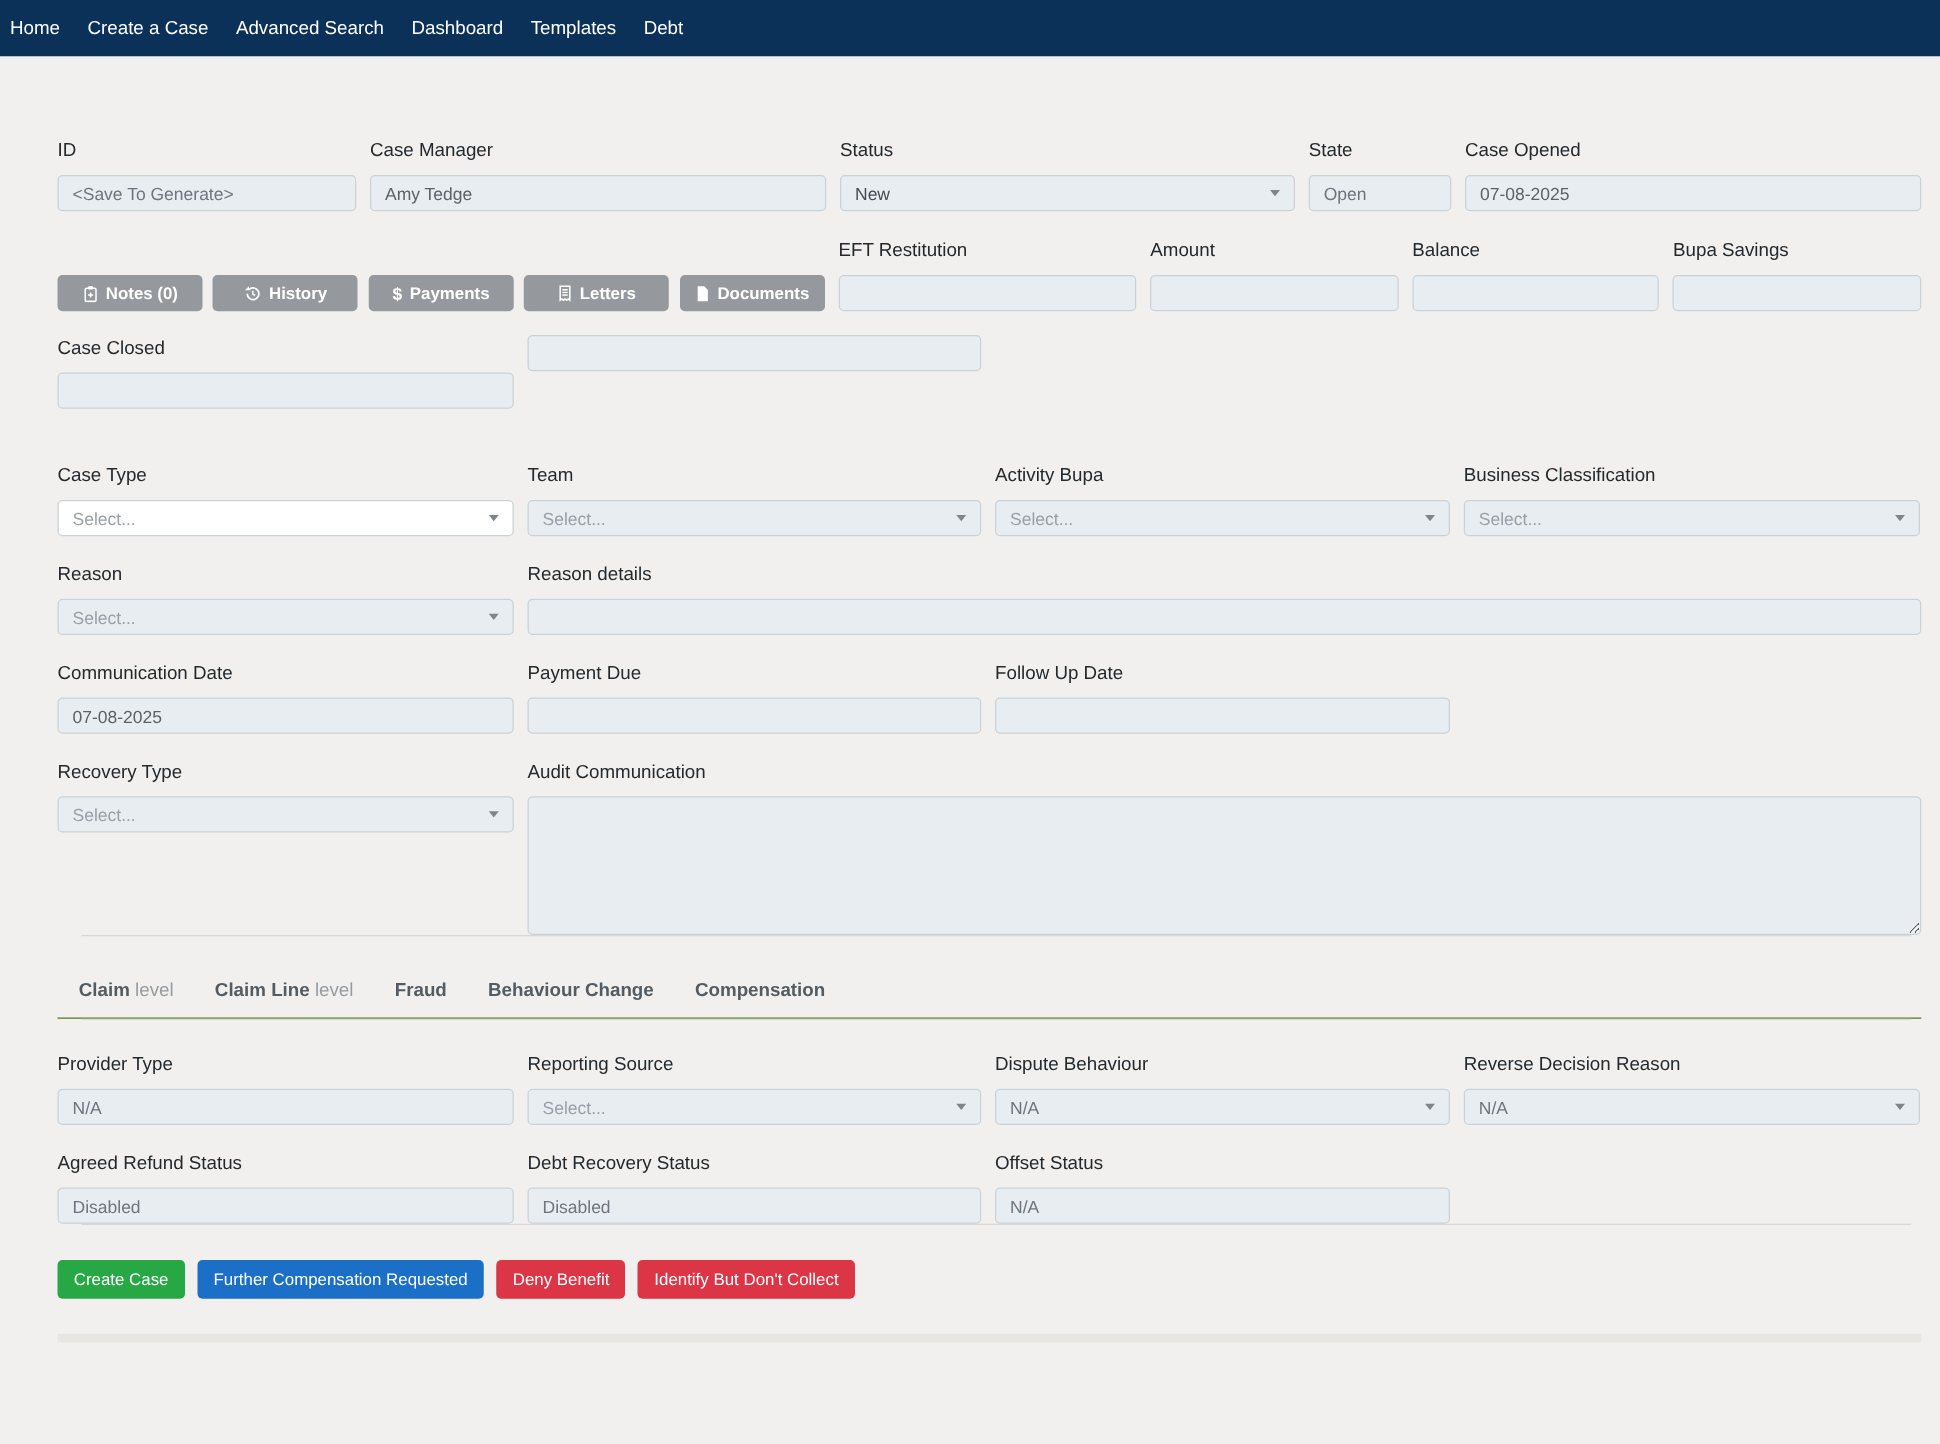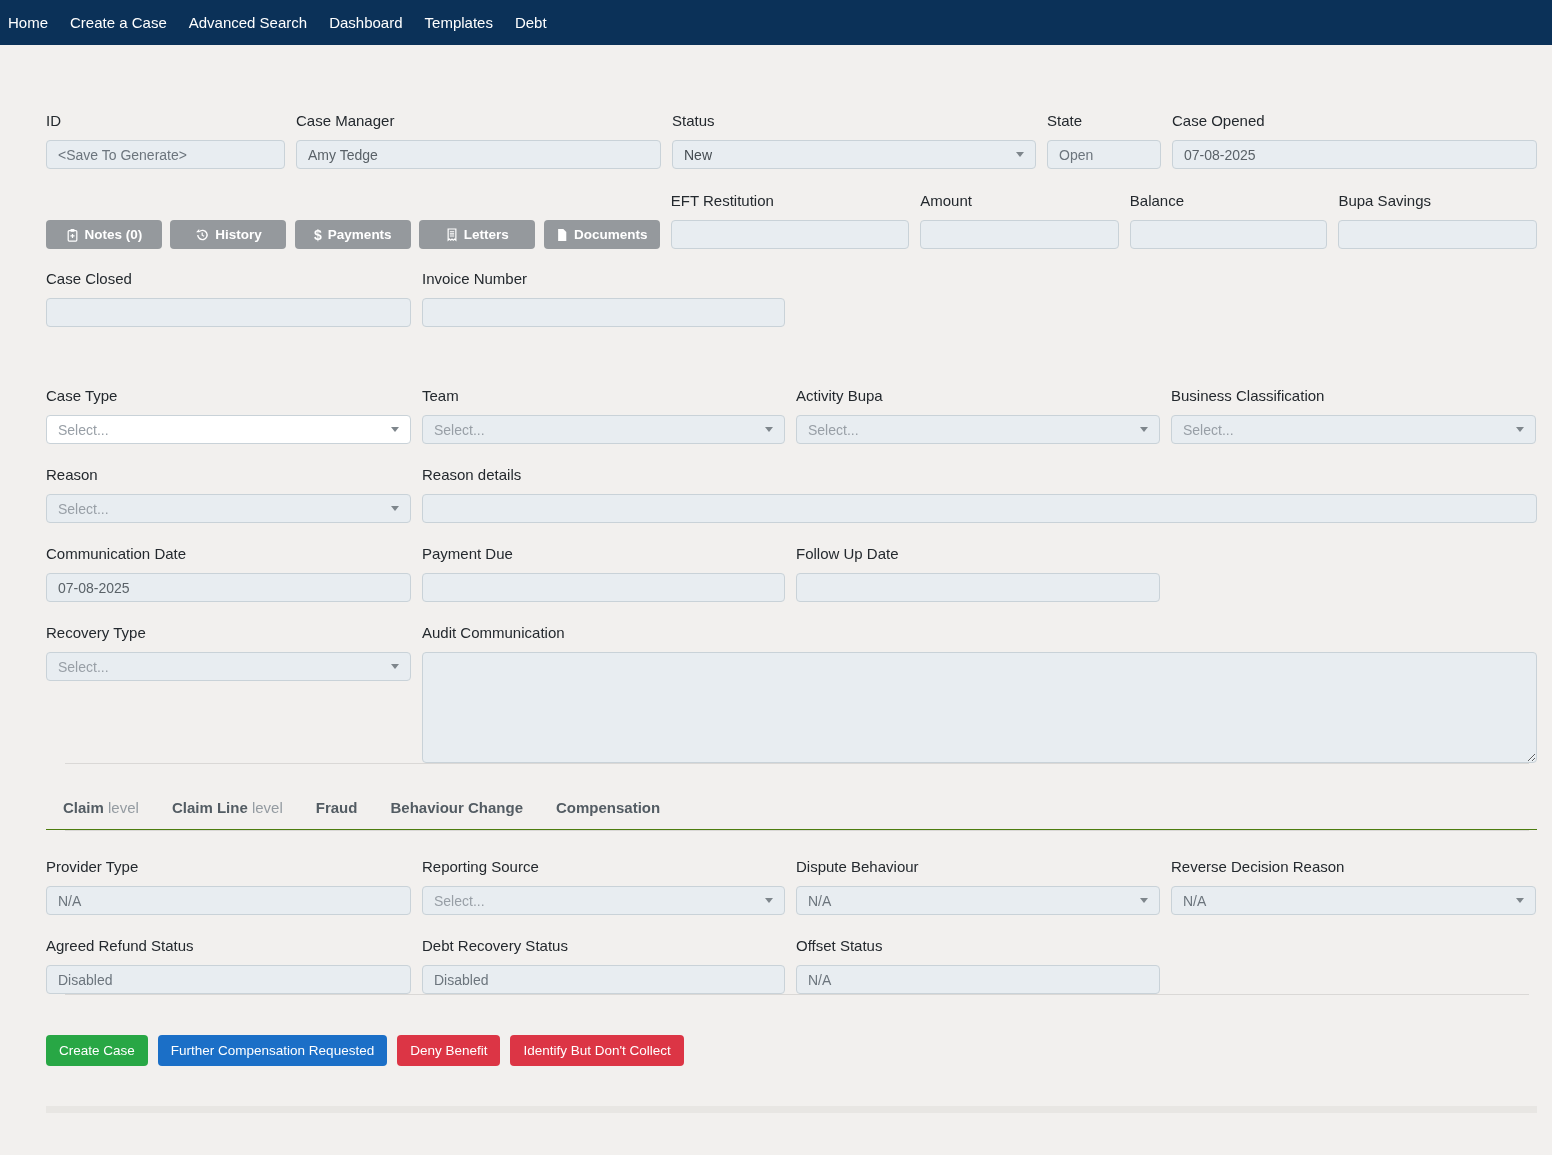--- a/index.html
+++ b/index.html
@@ -75,23 +75,23 @@
     height:31px; border:none; border-radius:4px; color:#fff;
     font-size:13.5px; font-weight:500; padding:0 13px; cursor:pointer;
     font-family:inherit; white-space:nowrap;
   }
   .abtn.green{ background:#28a745; }
   .abtn.blue { background:#1b6fc7; }
   .abtn.red  { background:#dc3545; }
   .footer-strip { height:7px; background:#e8e6e3; margin-top:0; }
   
   .mt-r1{margin-top:65px;justify-content:center;} .mt-r2{margin-top:21px;} .mt-r3{margin-top:19px;}
-  .mt-r4{margin-top:58px;} .mt-20{margin-top:20px;} .mt-hr1{margin-top:37px;}
+  .mt-r4{margin-top:43px;} .mt-20{margin-top:20px;} .mt-hr1{margin-top:37px;}
   .mt-tabs{margin-top:33px;} .mt-hr2{margin-top:23px;} .mt-r8{margin-top:25px;}
-  .mt-hr3{margin-top:36px;} .mt-act{margin-top:40px;}
+  .mt-hr3{margin-top:36px;} .mt-act{margin-top:28px;}
 </style>
 </head>
 <body>
 
 <nav class="navbar">
   <a class="nav-link">Home</a>
   <a class="nav-link">Create a Case</a>
   <a class="nav-link">Advanced Search</a>
   <a class="nav-link">Dashboard</a>
   <a class="nav-link">Templates</a>
@@ -205,21 +205,20 @@
   </div>
 
   <div class="row mt-r3">
     <div class="fld w-std">
       <div class="fld-label">Case Closed</div>
       <div class="control">
         <span class="val"></span>
       </div>
     </div>
     <div class="fld w-363">
-      <div class="fld-label">Invoice Number</div>
       <div class="control">
         <span class="val"></span>
       </div>
     </div>
   </div>
 
   <div class="row mt-r4">
     <div class="fld w-std">
       <div class="fld-label">Case Type</div>
       <div class="control white">

